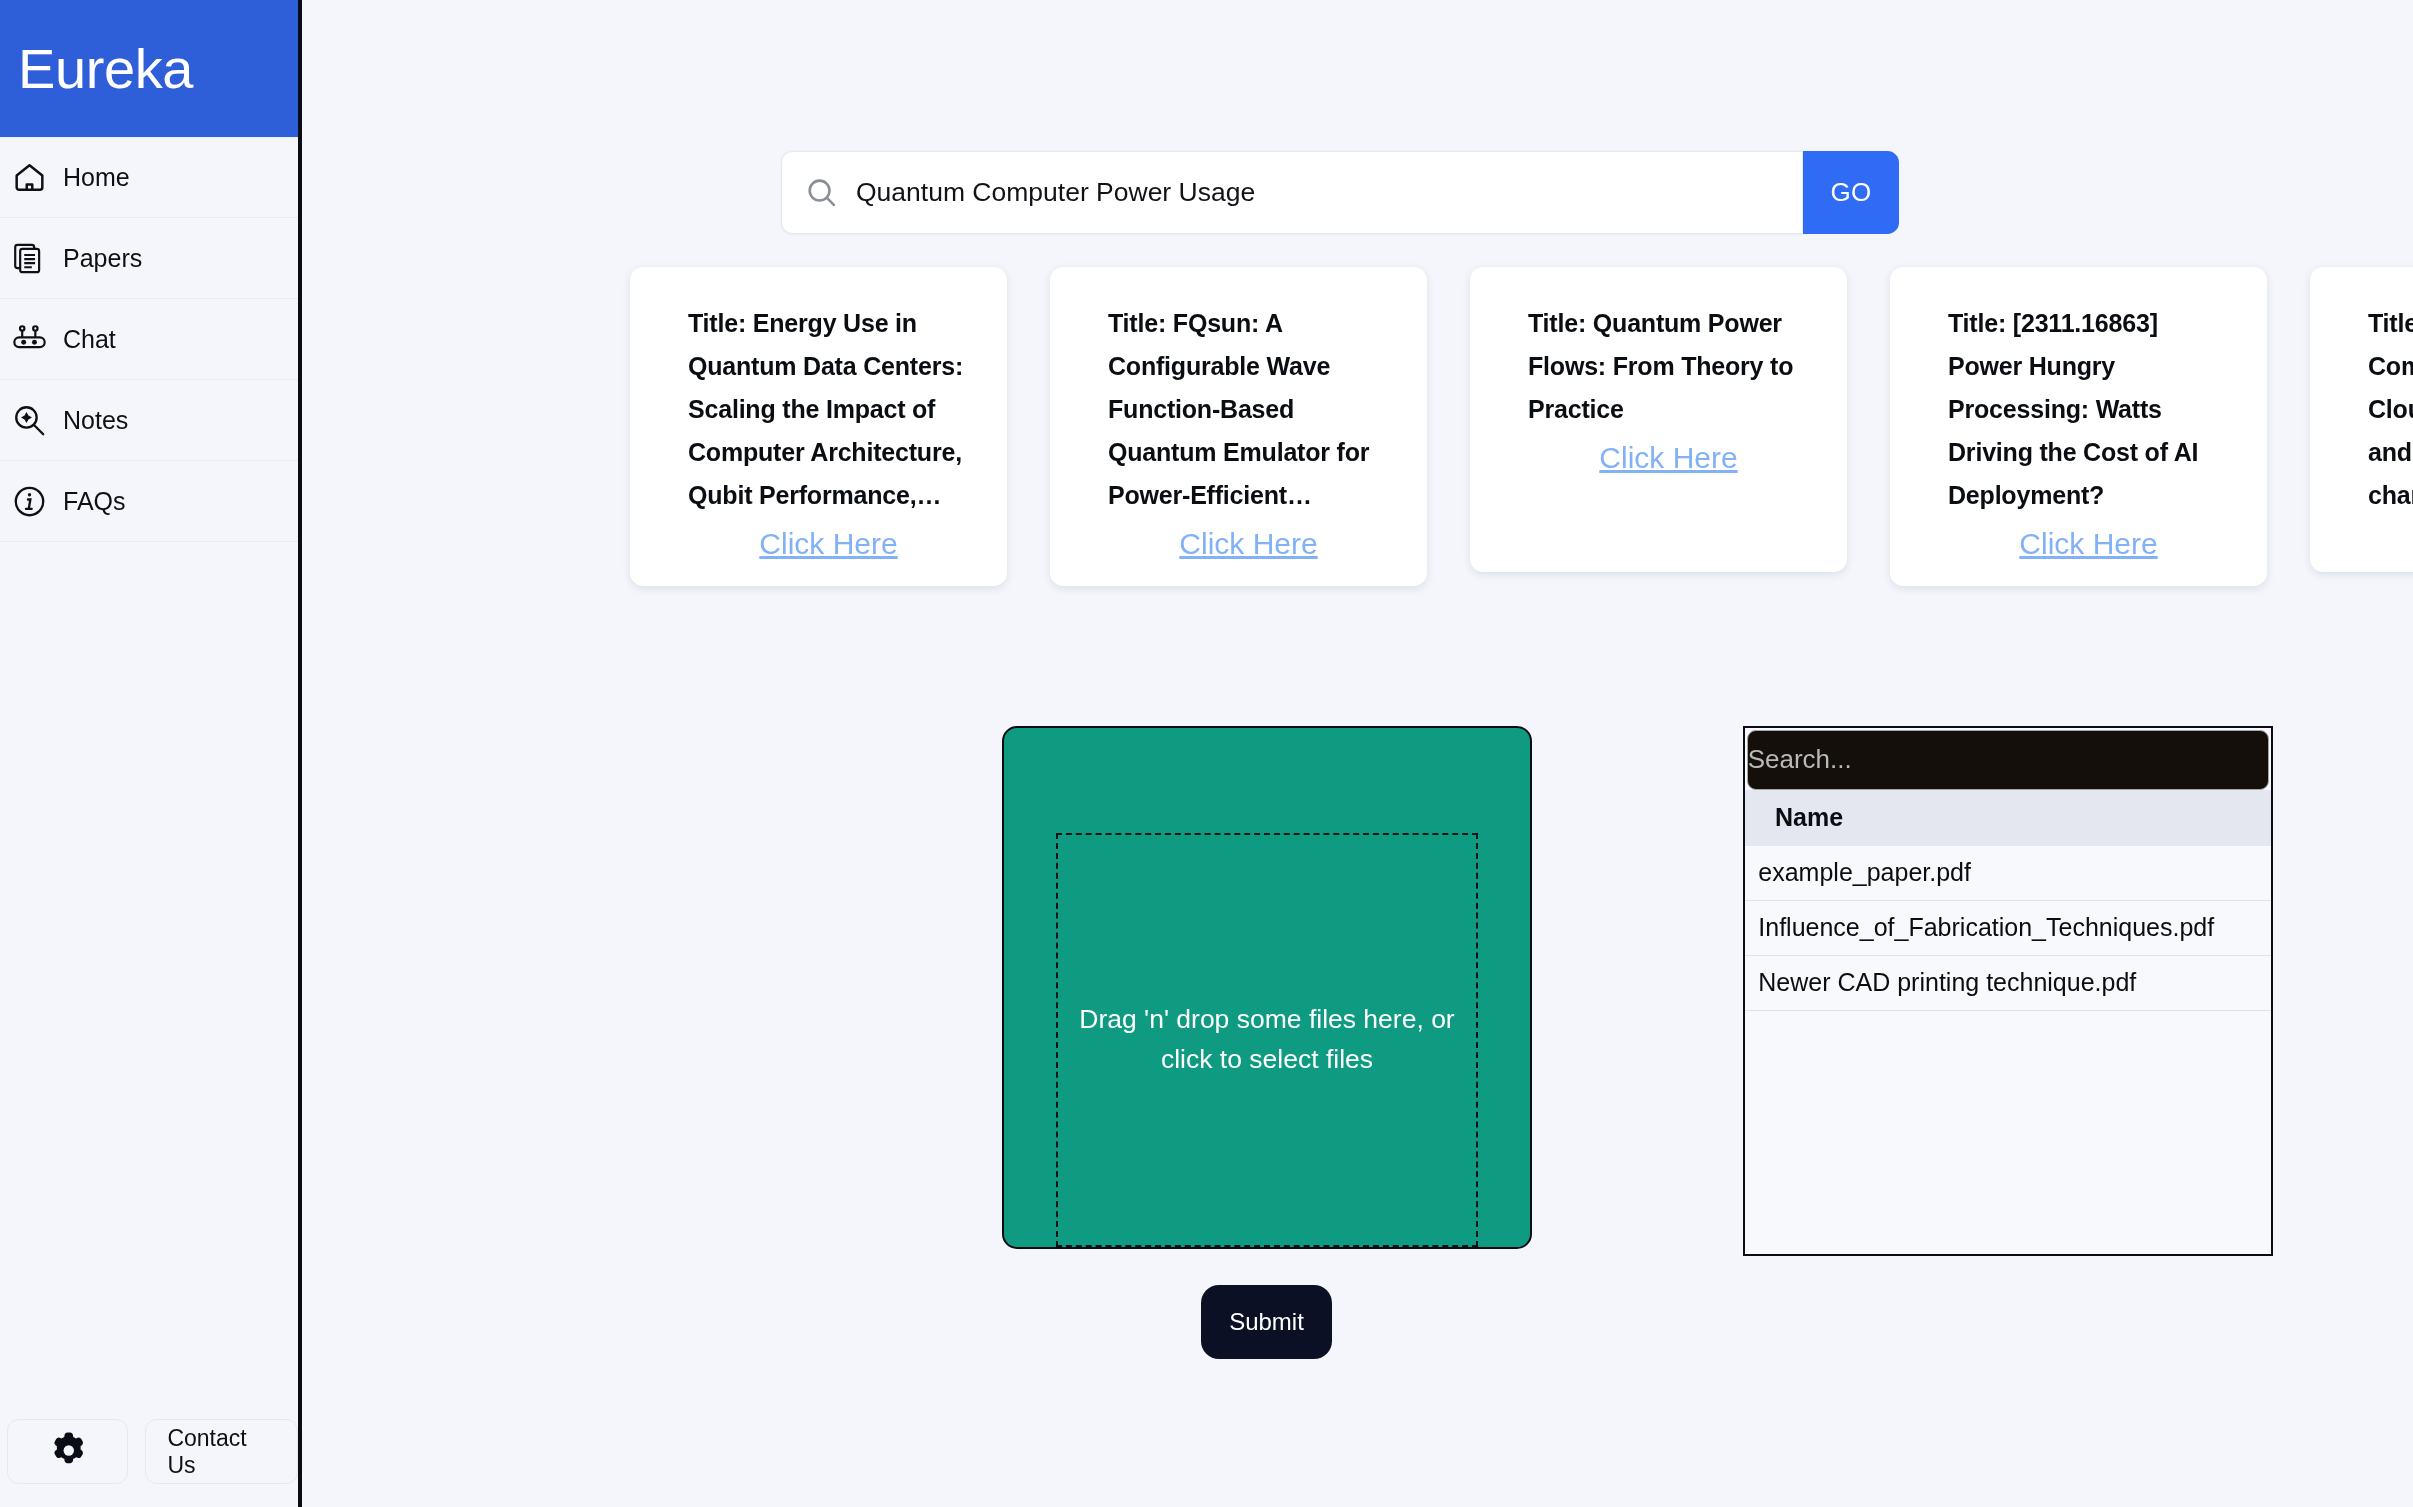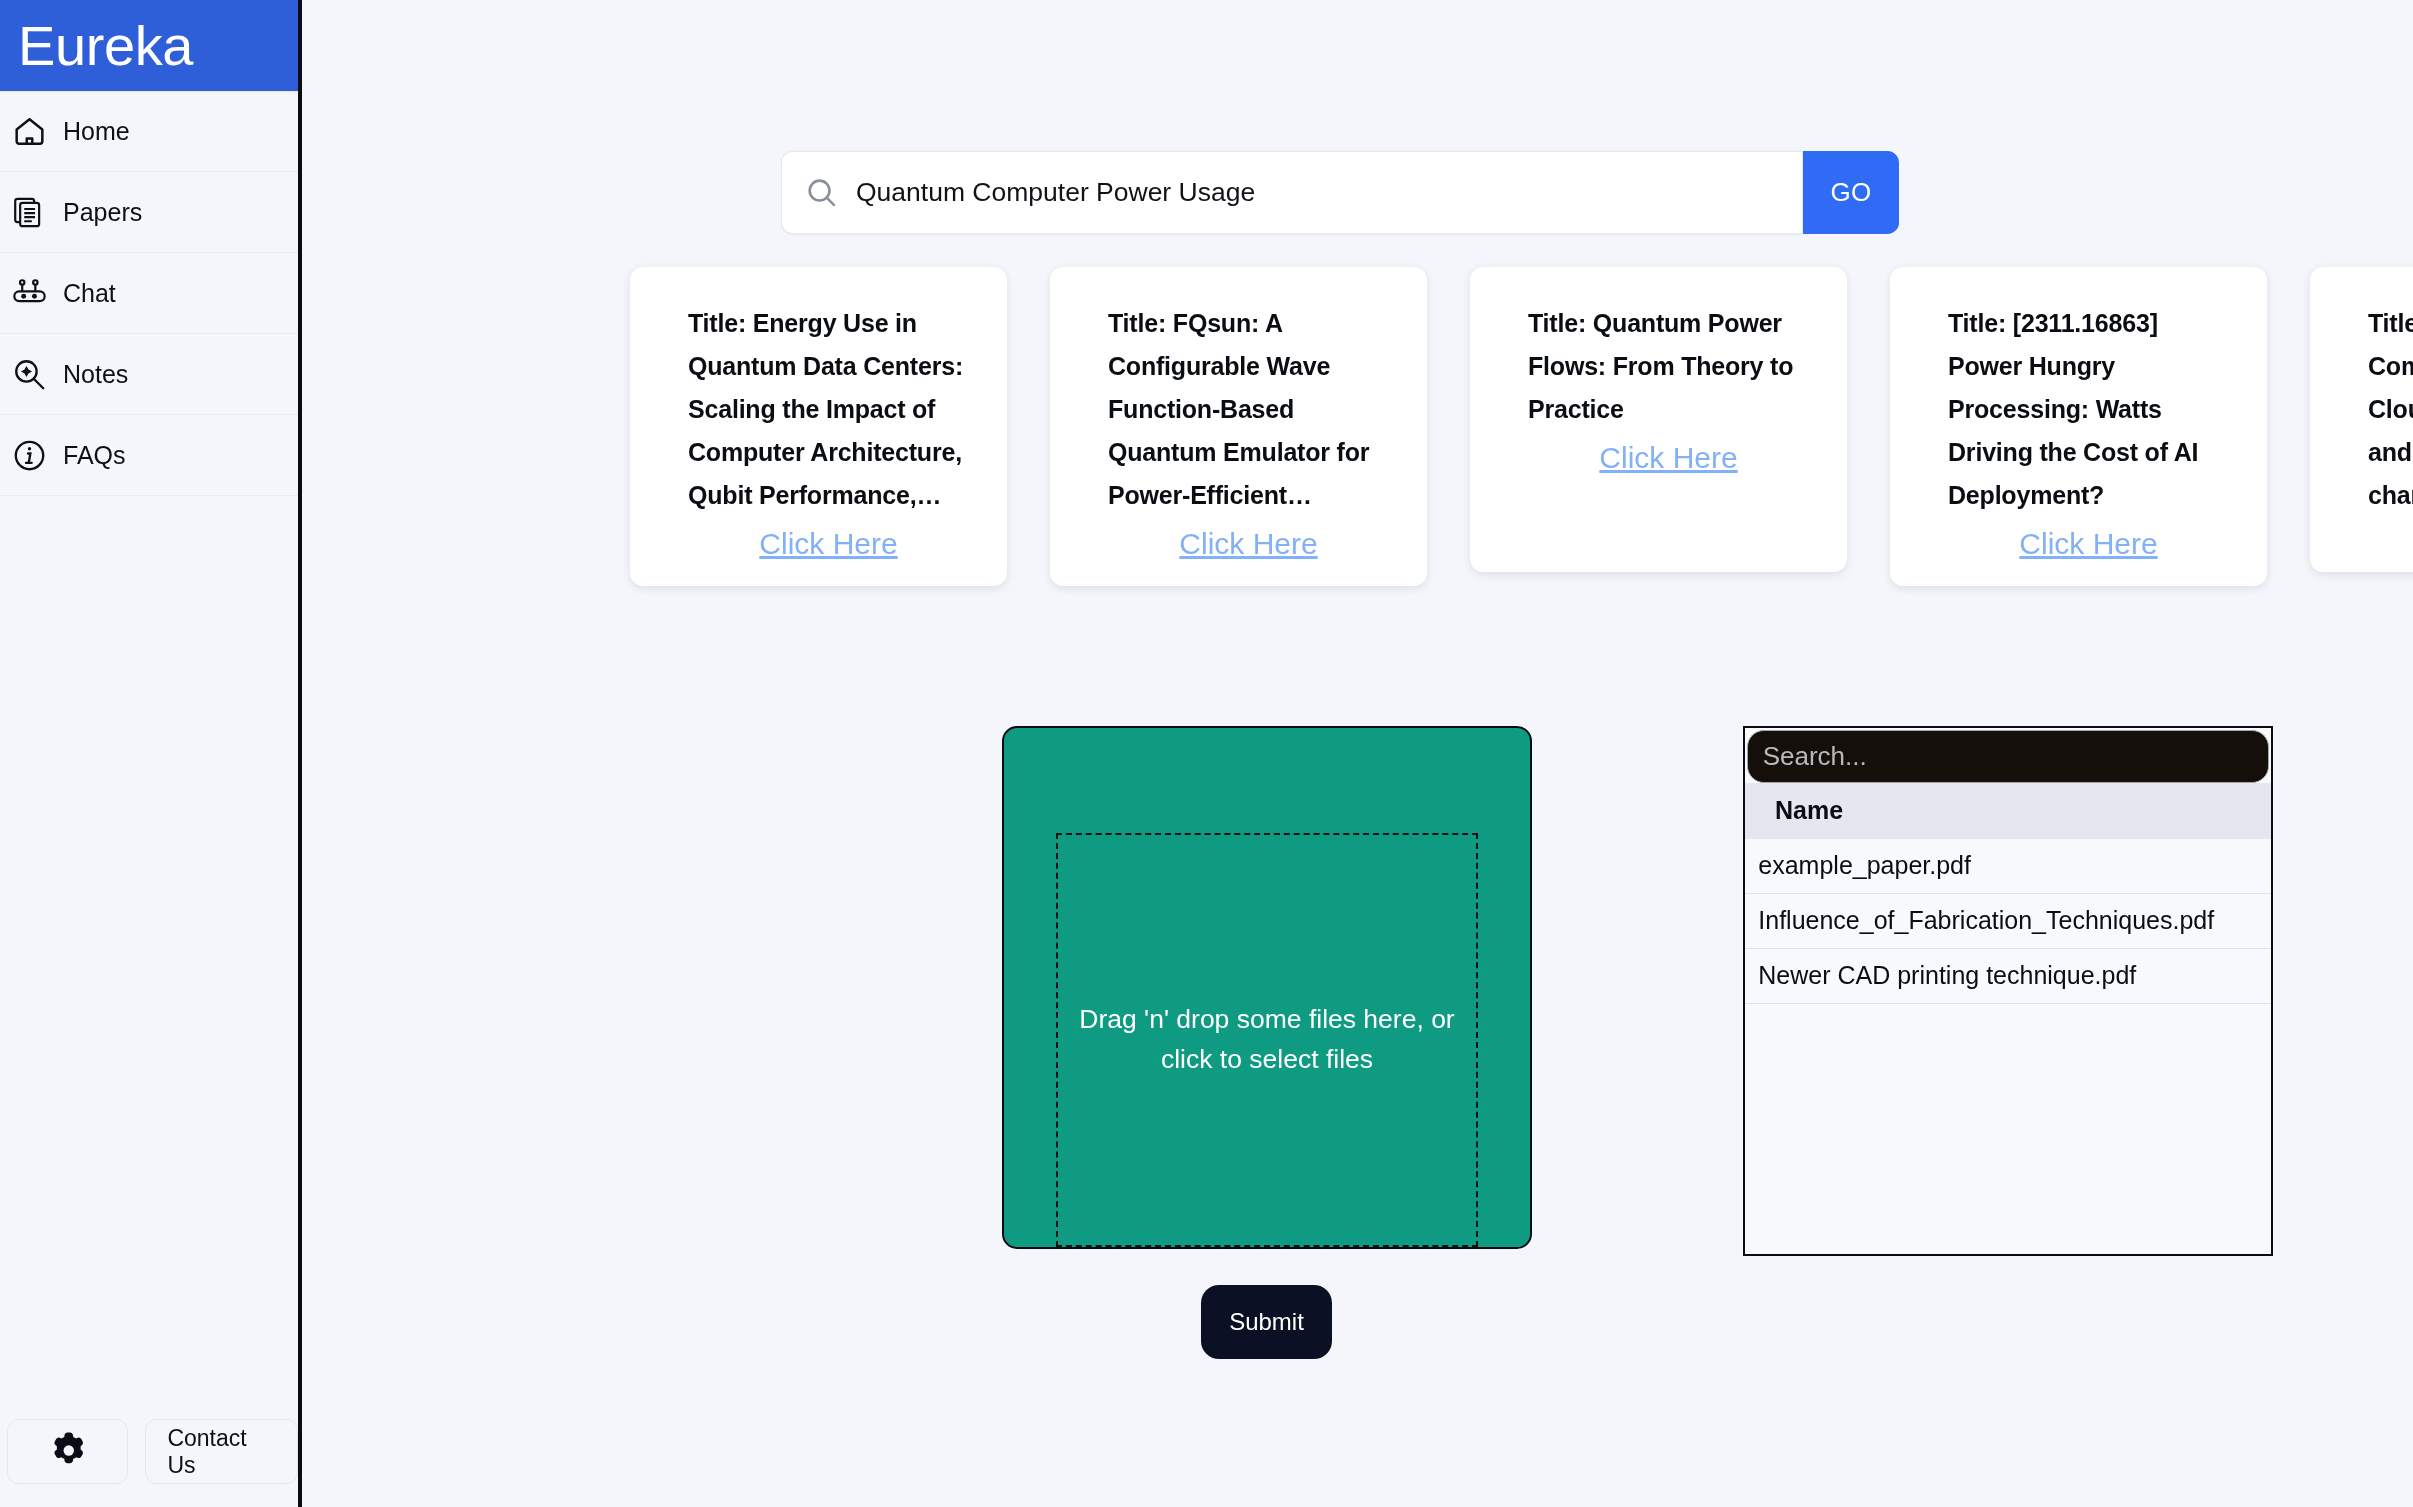--- a/index.html
+++ b/index.html
@@ -13,21 +13,21 @@
 
   
   .sidebar {
     width: 302px; height: 1507px;
     background: #f4f6fb;
     border-right: 4.1px solid #0b0b14;
     display: flex; flex-direction: column;
     flex: 0 0 302px;
   }
   .brand {
-    height: 91px;
+    height: 137px;
     background: #2f5fd8;
     display: flex; align-items: center;
     padding-left: 18px;
   }
   .brand-text {
     color: #ffffff;
     font-size: 56px;
     font-weight: 400;
     letter-spacing: -0.4px;
     line-height: 1;
@@ -183,27 +183,26 @@
   
   .filepanel {
     position: absolute;
     left: 1441px; top: 726px;
     width: 530px; height: 530px;
     background: #f7f9fd;
     border: 2.5px solid #0b0b14;
     display: flex; flex-direction: column;
   }
   .file-search {
-    height: 53px;
+    height: 60px;
     margin: 1.7px 1.7px 0 1.7px;
     background: #150f0c;
     border: 1.7px solid #a6a6a6;
-    border-radius: 17px;
-    display: flex; align-items: center;
-    padding-left: 15px;
+    border-radius: 9px;
+    display: flex; align-items: center;
     cursor: text;
   }
   .file-search-placeholder {
     color: #b9b9b9; font-size: 26px;
   }
   .table-head {
     background: #e4e7ef;
     height: 56px;
     display: flex; align-items: center;
     padding-left: 30px;

